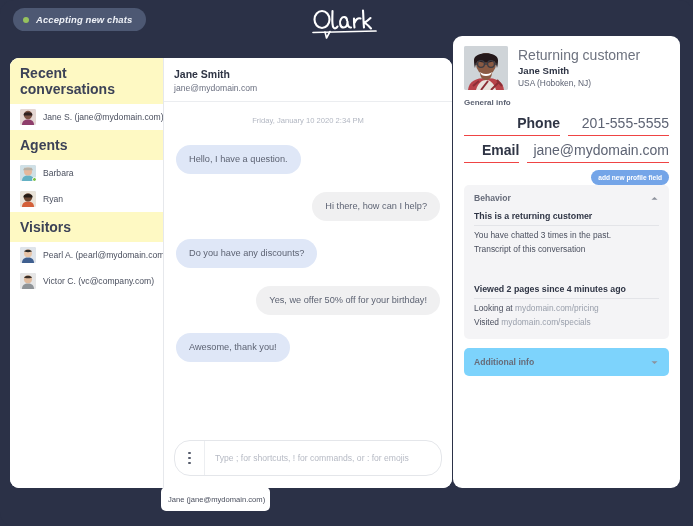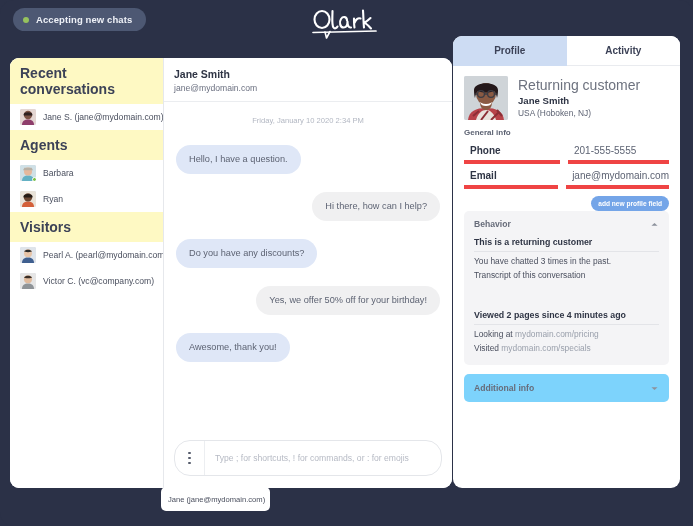--- a/index.html
+++ b/index.html
@@ -16,21 +16,21 @@
     left: 0; top: 0;
     width: 693px; height: 526px;
     background: #2b3147;
     border-radius: 14px;
     overflow: hidden;
   }
 
   
   .topbar {
     position: absolute; left: 0; top: 0;
-    width: 693px; height: 48px;
+    width: 693px; height: 48px; font-style: italic;
   }
   .status-pill {
     position: absolute; left: 13px; top: 8px;
     height: 23px;
     display: flex; align-items: center;
     padding: 0 14px 0 10px;
     background: #4d5873;
     border-radius: 12px;
     color: #eef1f7;
     font-size: 9.5px;
@@ -226,23 +226,24 @@
   .p-returning { font-size: 14px; color: #6d727f; margin-bottom: 2px; }
   .p-name { font-size: 9.6px; font-weight: bold; color: #2f3545; margin-bottom: 2px; }
   .p-loc { font-size: 8.4px; color: #5d6373; }
 
   .section-label {
     font-size: 8px; font-weight: bold; color: #5d6373;
     margin: 8px 0 4px 0;
   }
   .field-row { display: flex; gap: 8px; margin-bottom: 2px; }
   .field-key, .field-val {
-    border-bottom: 4px solid #ef4444;
+    border-bottom: 1px solid #ef4444;
     padding: 4px 0 4px 6px;
-    font-size: 10px;
+    font-size: 14px;
+    text-align: right;
   }
   .field-key { width: 96px; font-weight: bold; color: #2f3545; }
   .field-val { flex: 1; color: #5d6373; }
 
   .add-field-btn {
     display: block; margin: 7px 0 0 auto;
     background: #74a5e8;
     color: #fff;
     border: 0;
     border-radius: 9px;
@@ -412,24 +413,20 @@
           <input class="composer-input" type="text" placeholder="Type ; for shortcuts, ! for commands, or : for emojis" style="">
         </div>
       </div>
     </div>
   </div>
 
   <div class="bottom-tab">Jane (jane@mydomain.com)</div>
 
   <div class="panel">
 
-    <div class="tabs">
-      <div class="tab active">Profile</div>
-      <div class="tab">Activity</div>
-    </div>
 
     <div class="panel-body">
 
       <div class="profile-top">
         <span class="profile-photo">
           <svg viewBox="0 0 44 44">
             <rect width="44" height="44" fill="#cfd4d8"></rect>
             <path d="M4 44c1-9 8-12 18-12s17 3 18 12z" fill="#b8434a"></path>
             <path d="M12 44c2-7 6-10 10-10s8 3 10 10z" fill="#e8e3dd"></path>
             <path d="M9 40l6-5M17 44l7-9M27 44l8-8M33 34l5 6" stroke="#8c2f36" stroke-width="2" fill="none"></path>

